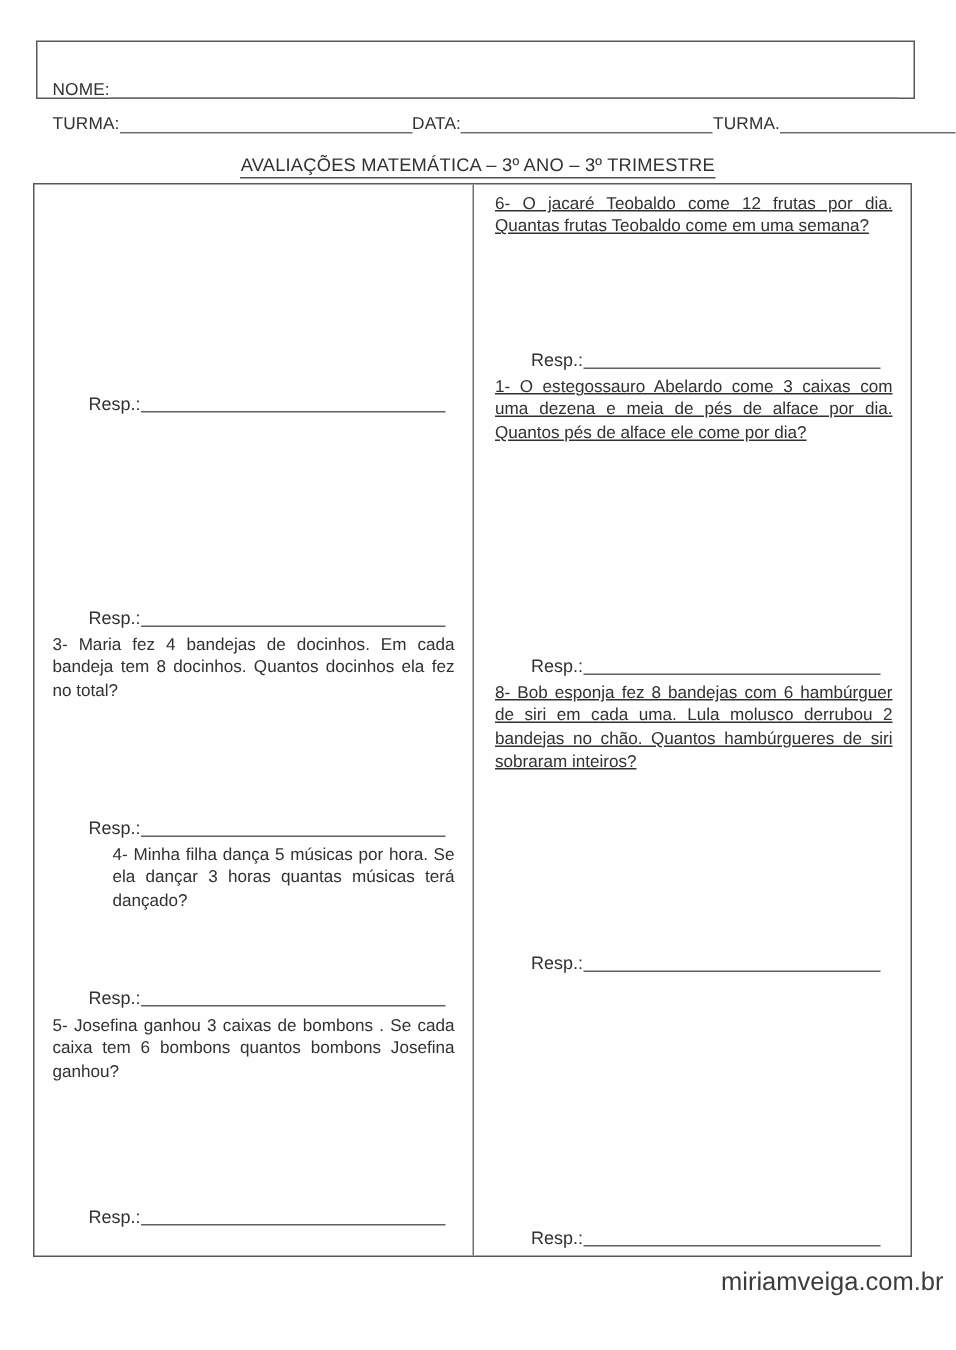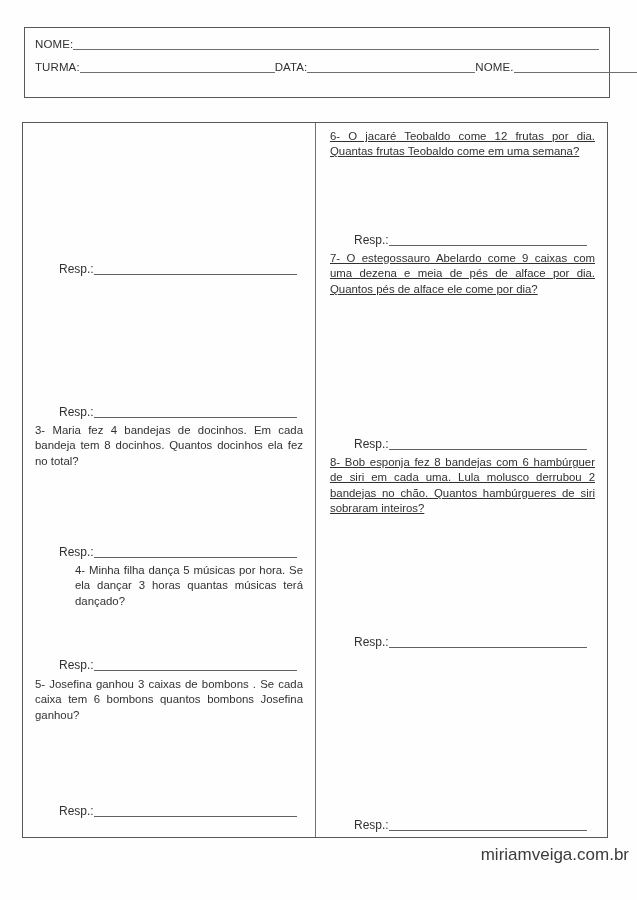--- a/index.html
+++ b/index.html
@@ -21,24 +21,24 @@
     inset: 0;
     background: #fefefe;
   }
 
   
   .header-box {
     position: absolute;
     left: 24px;
     top: 27px;
     width: 586px;
-    height: 71px;
+    height: 39px;
     border: 1.6px solid #58595b;
     box-sizing: border-box;
-    padding: 0 10px 0 10px;
+    padding: 16px 10px 0 10px;
     text-align: right;
   }
   .field-row {
     display: flex;
     align-items: flex-end;
     font-size: 11.5px;
     letter-spacing: 0.1px;
     height: 23px;
   }
   .field-label {
@@ -140,26 +140,29 @@
     <div class="field-row">
       <span class="field-label">NOME:</span>
       <span class="rule"></span>
     </div>
 
     <div class="field-row">
       <span class="field-label">TURMA:</span>
       <span class="rule fixed-a"></span>
       <span class="field-label">DATA:</span>
       <span class="rule fixed-b"></span>
-      <span class="field-label">NOME.</span>
+      <span class="field-label">TURMA.</span>
       <span class="rule fixed-c"></span>
     </div>
 
   </div>
 
+  <div class="title">
+    <span>AVALIAÇÕES MATEMÁTICA – 3º ANO – 3º TRIMESTRE</span>
+  </div>
 
   <div class="exam-box">
 
     <div class="col col-left">
 
       <div class="resp" style="top:138px;">
         <span class="resp-label">Resp.:</span>
         <span class="resp-line"></span>
       </div>
 
@@ -189,21 +192,21 @@
     </div>
 
     <div class="col col-right">
 
       <div class="q" style="top:6px;">6- O jacaré Teobaldo come 12 frutas por dia. Quantas frutas Teobaldo come em uma semana?</div>
       <div class="resp" style="top:109px;">
         <span class="resp-label">Resp.:</span>
         <span class="resp-line"></span>
       </div>
 
-      <div class="q" style="top:128px;">7- O estegossauro Abelardo come 9 caixas com uma dezena e meia de pés de alface por dia. Quantos pés de alface ele come por dia?</div>
+      <div class="q" style="top:128px;">1- O estegossauro Abelardo come 3 caixas com uma dezena e meia de pés de alface por dia. Quantos pés de alface ele come por dia?</div>
       <div class="resp" style="top:313px;">
         <span class="resp-label">Resp.:</span>
         <span class="resp-line"></span>
       </div>
 
       <div class="q" style="top:332px;">8- Bob esponja fez 8 bandejas com 6 hambúrguer de siri em cada uma. Lula molusco derrubou 2 bandejas no chão. Quantos hambúrgueres de siri sobraram inteiros?</div>
       <div class="resp" style="top:511px;">
         <span class="resp-label">Resp.:</span>
         <span class="resp-line"></span>
       </div>

